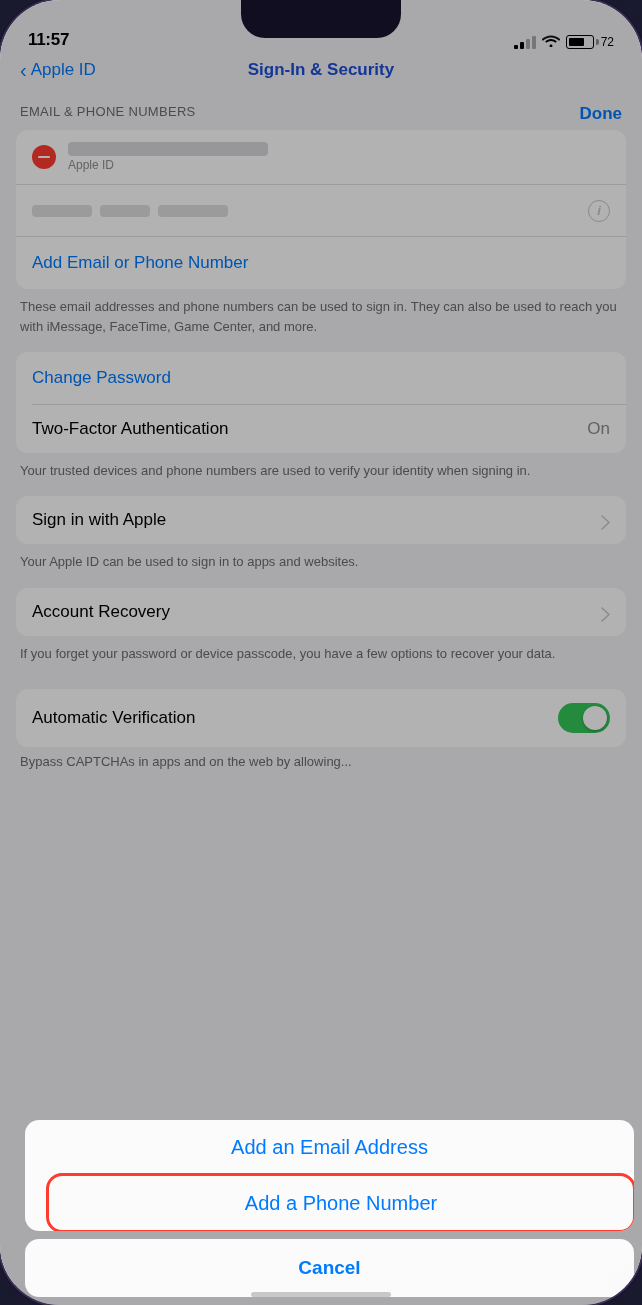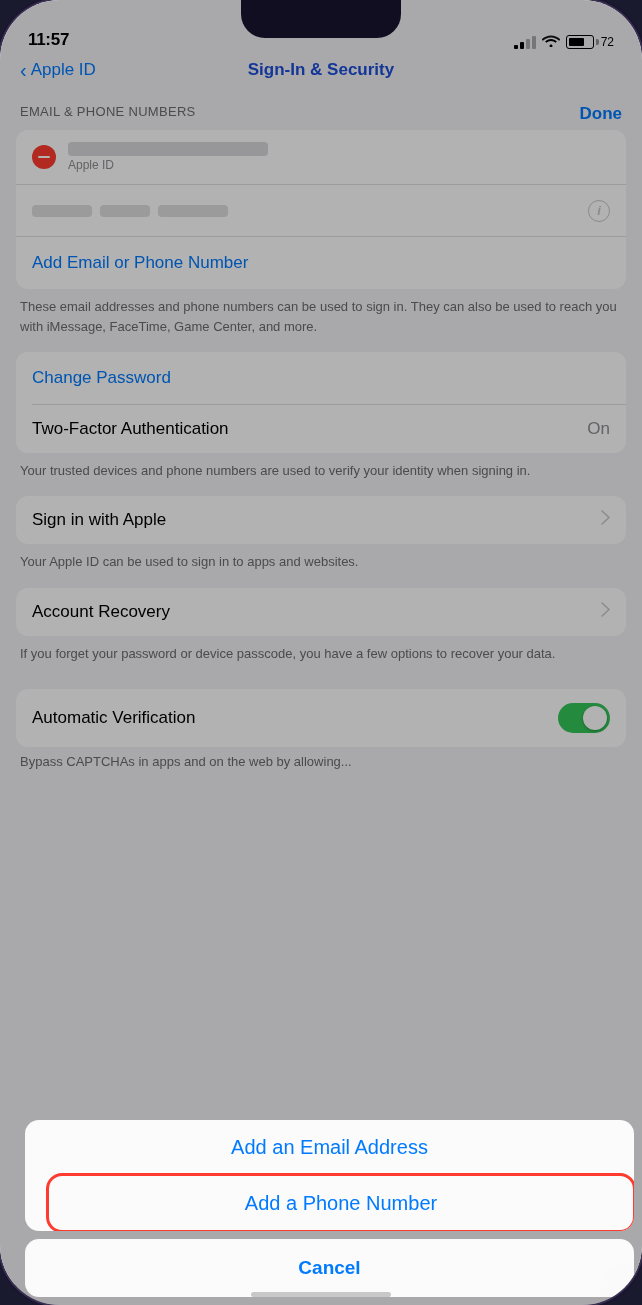--- a/index.html
+++ b/index.html
@@ -284,21 +284,21 @@
       padding: 8px 20px 16px;
       font-size: 13px;
       color: #6c6c70;
       line-height: 1.5;
     }
 
     .card-row-single {
       padding: 14px 16px;
       background: #fff;
       display: flex;
-      align-items: flex-start;
+      align-items: flex-end;
       justify-content: space-between;
     }
 
     .row-title {
       font-size: 17px;
       color: #000;
     }
 
     .row-value {
       font-size: 17px;

